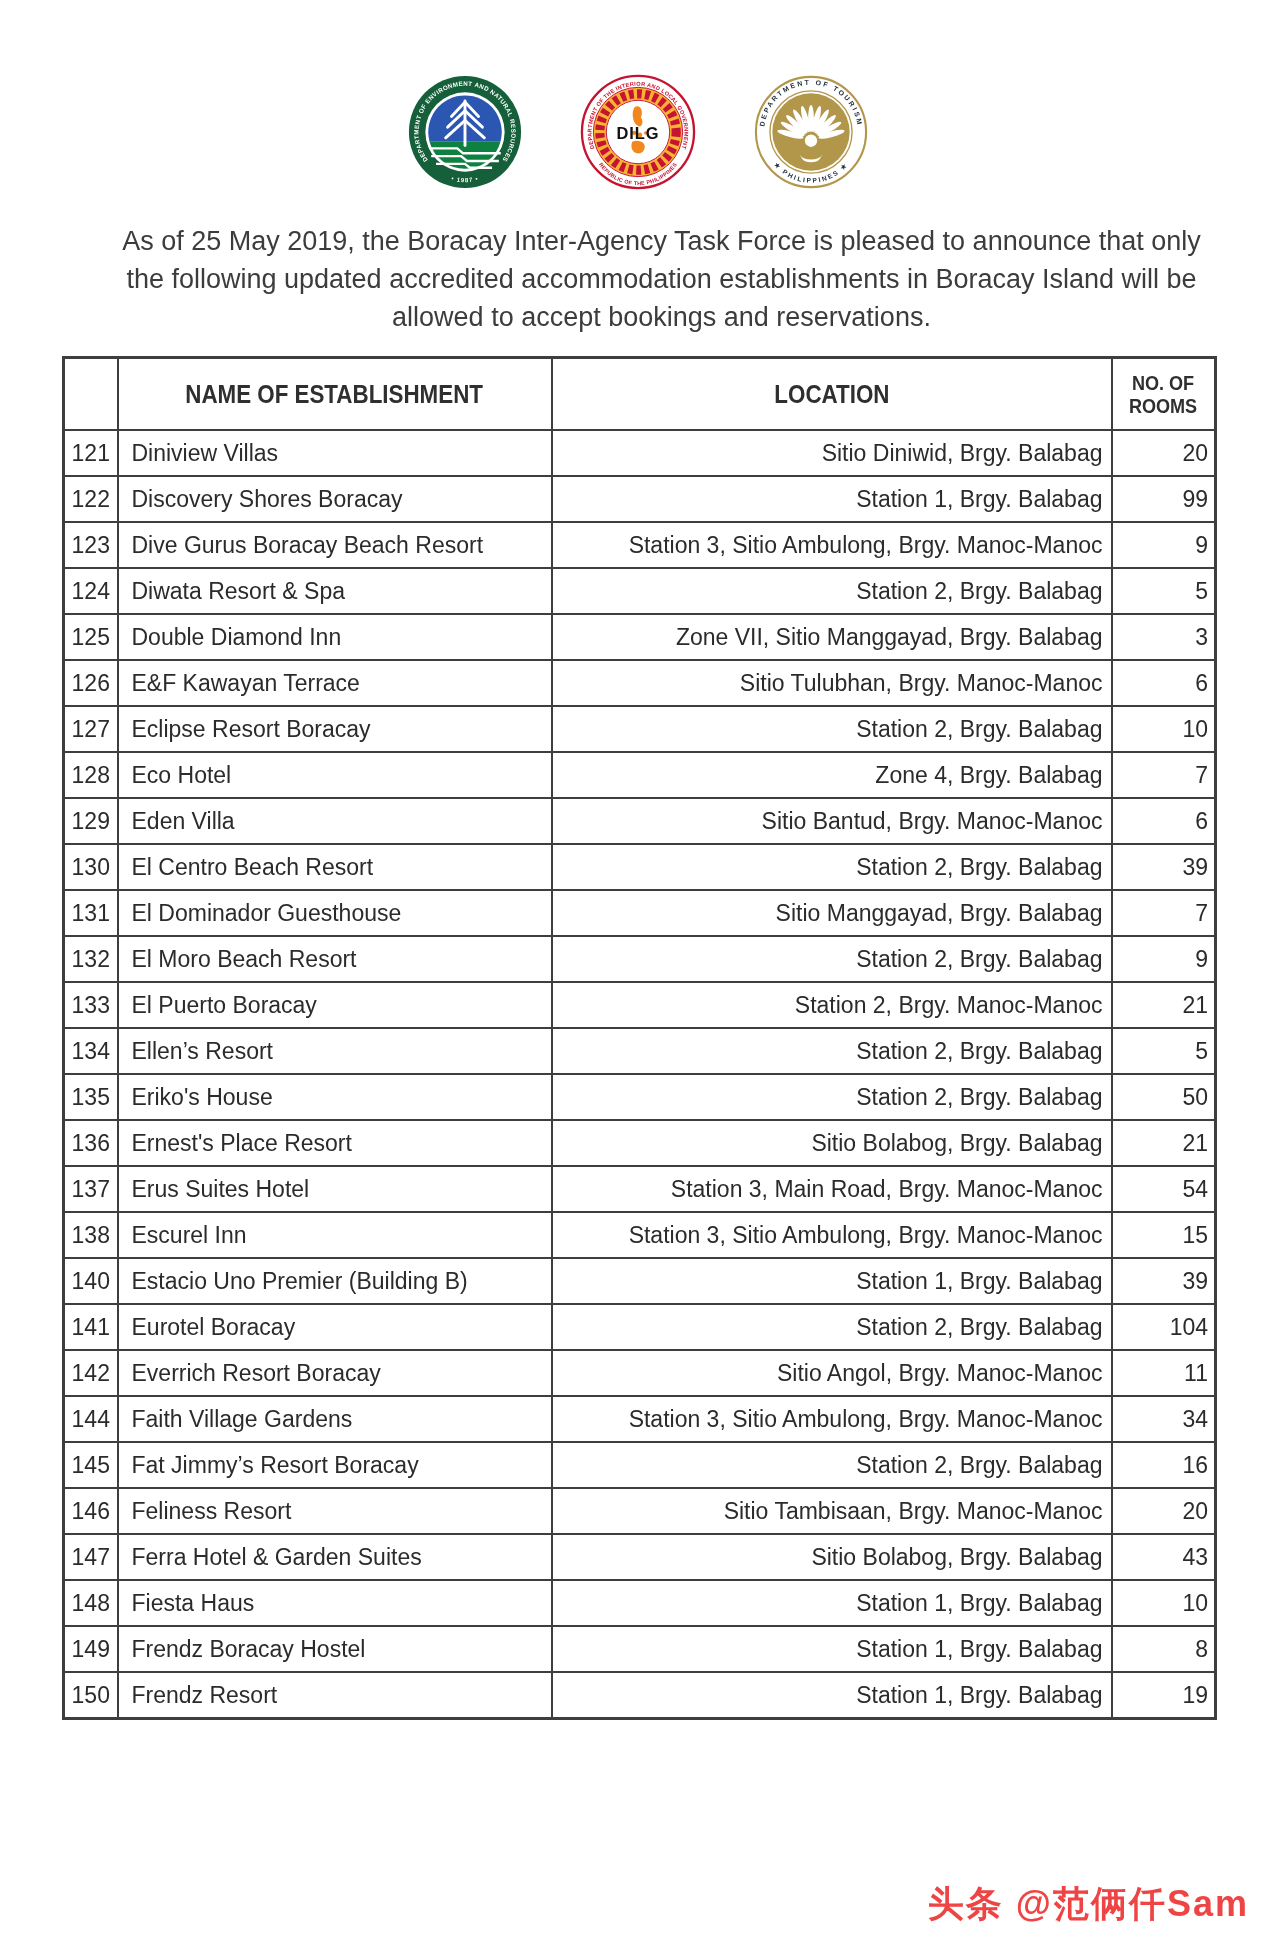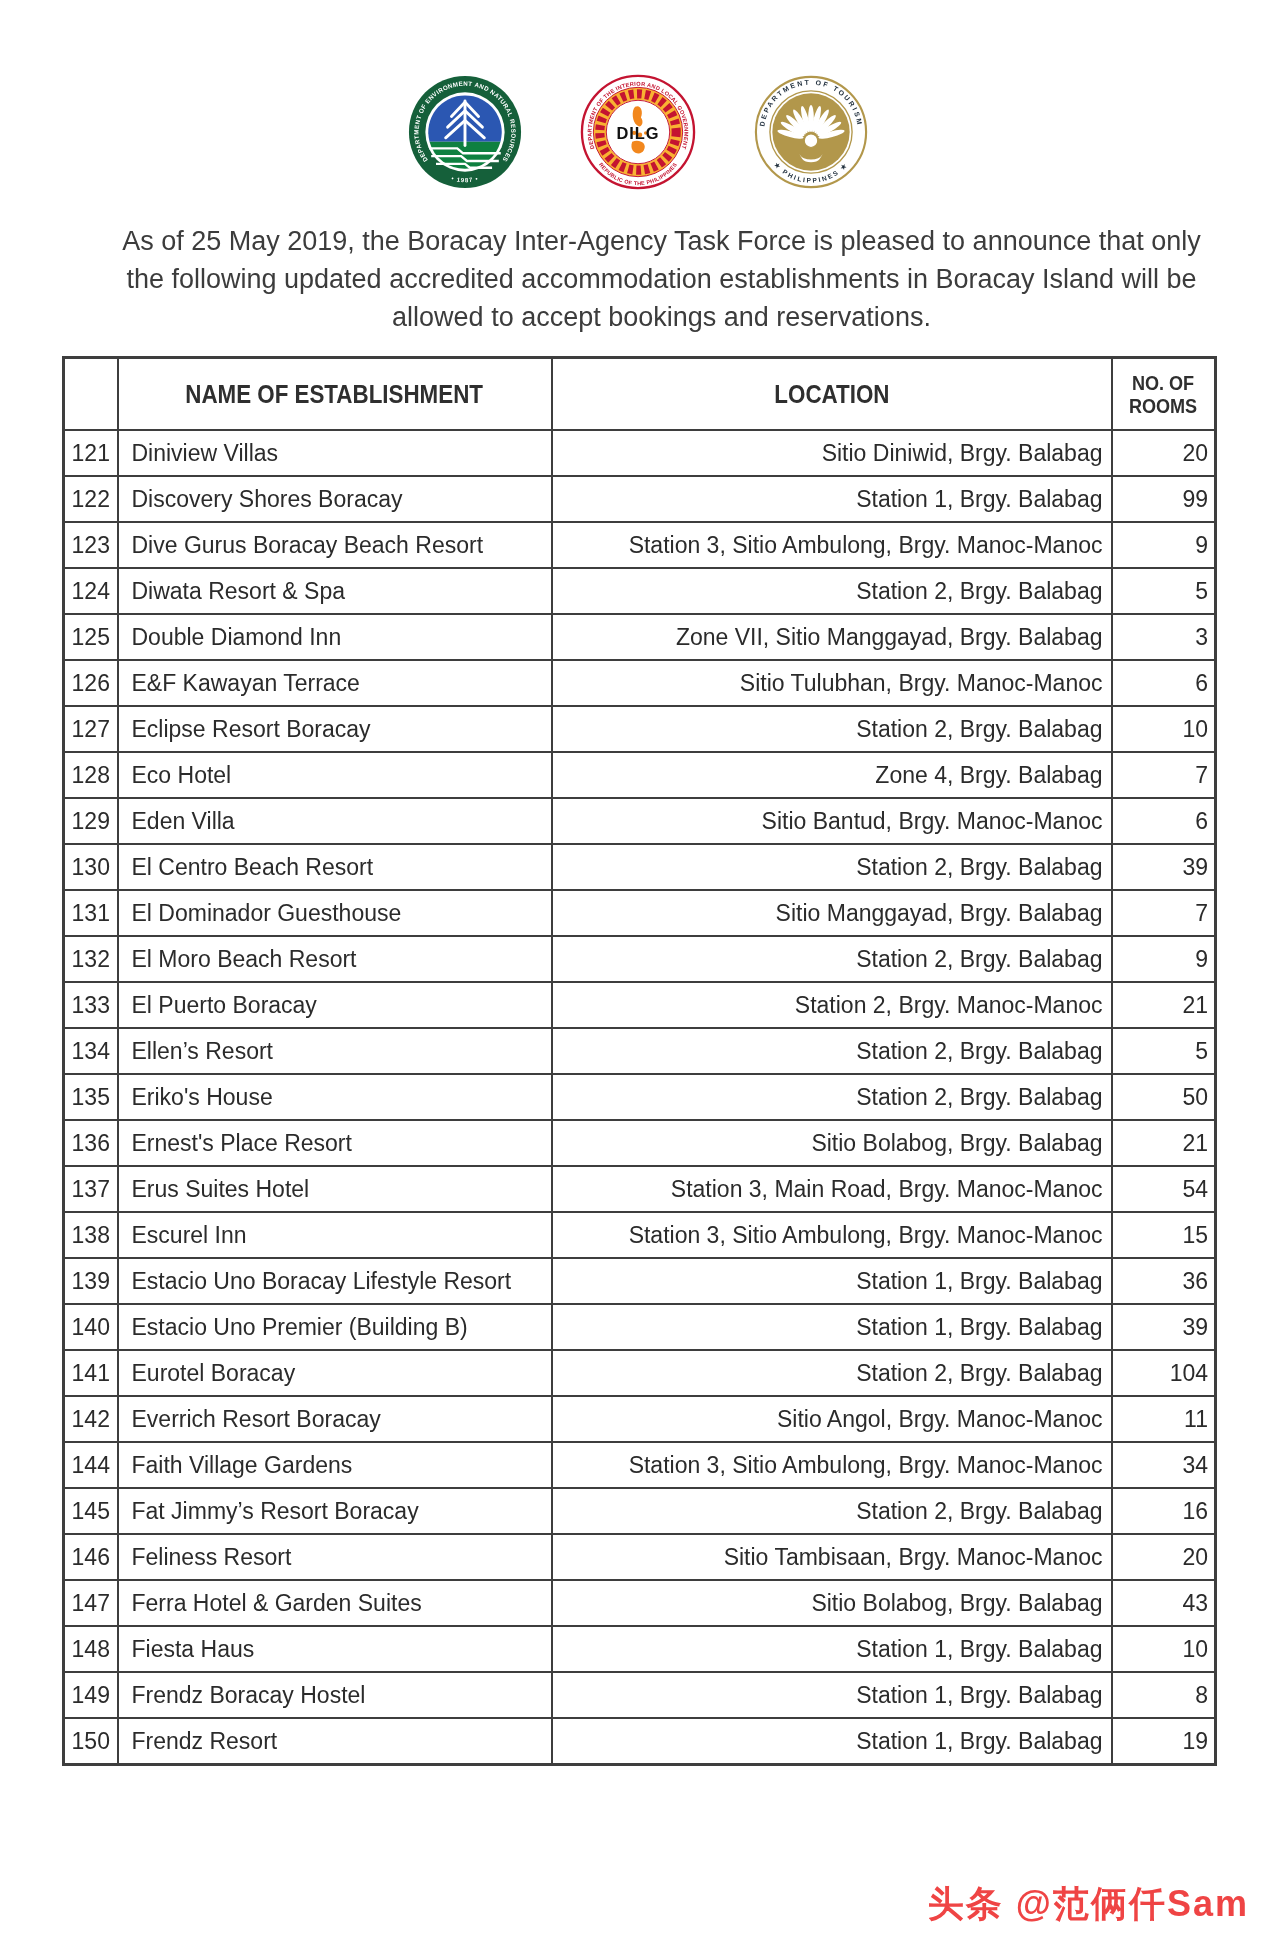--- a/index.html
+++ b/index.html
@@ -277,26 +277,20 @@
           <td class="cell-loc">Station 3, Main Road, Brgy. Manoc-Manoc</td>
           <td class="cell-rooms">54</td>
         </tr>
         <tr>
           <td class="cell-no">138</td>
           <td class="cell-name">Escurel Inn</td>
           <td class="cell-loc">Station 3, Sitio Ambulong, Brgy. Manoc-Manoc</td>
           <td class="cell-rooms">15</td>
         </tr>
         <tr>
-          <td class="cell-no">139</td>
-          <td class="cell-name">Estacio Uno Boracay Lifestyle Resort</td>
-          <td class="cell-loc">Station 1, Brgy. Balabag</td>
-          <td class="cell-rooms">36</td>
-        </tr>
-        <tr>
           <td class="cell-no">140</td>
           <td class="cell-name">Estacio Uno Premier (Building B)</td>
           <td class="cell-loc">Station 1, Brgy. Balabag</td>
           <td class="cell-rooms">39</td>
         </tr>
         <tr>
           <td class="cell-no">141</td>
           <td class="cell-name">Eurotel Boracay</td>
           <td class="cell-loc">Station 2, Brgy. Balabag</td>
           <td class="cell-rooms">104</td>

